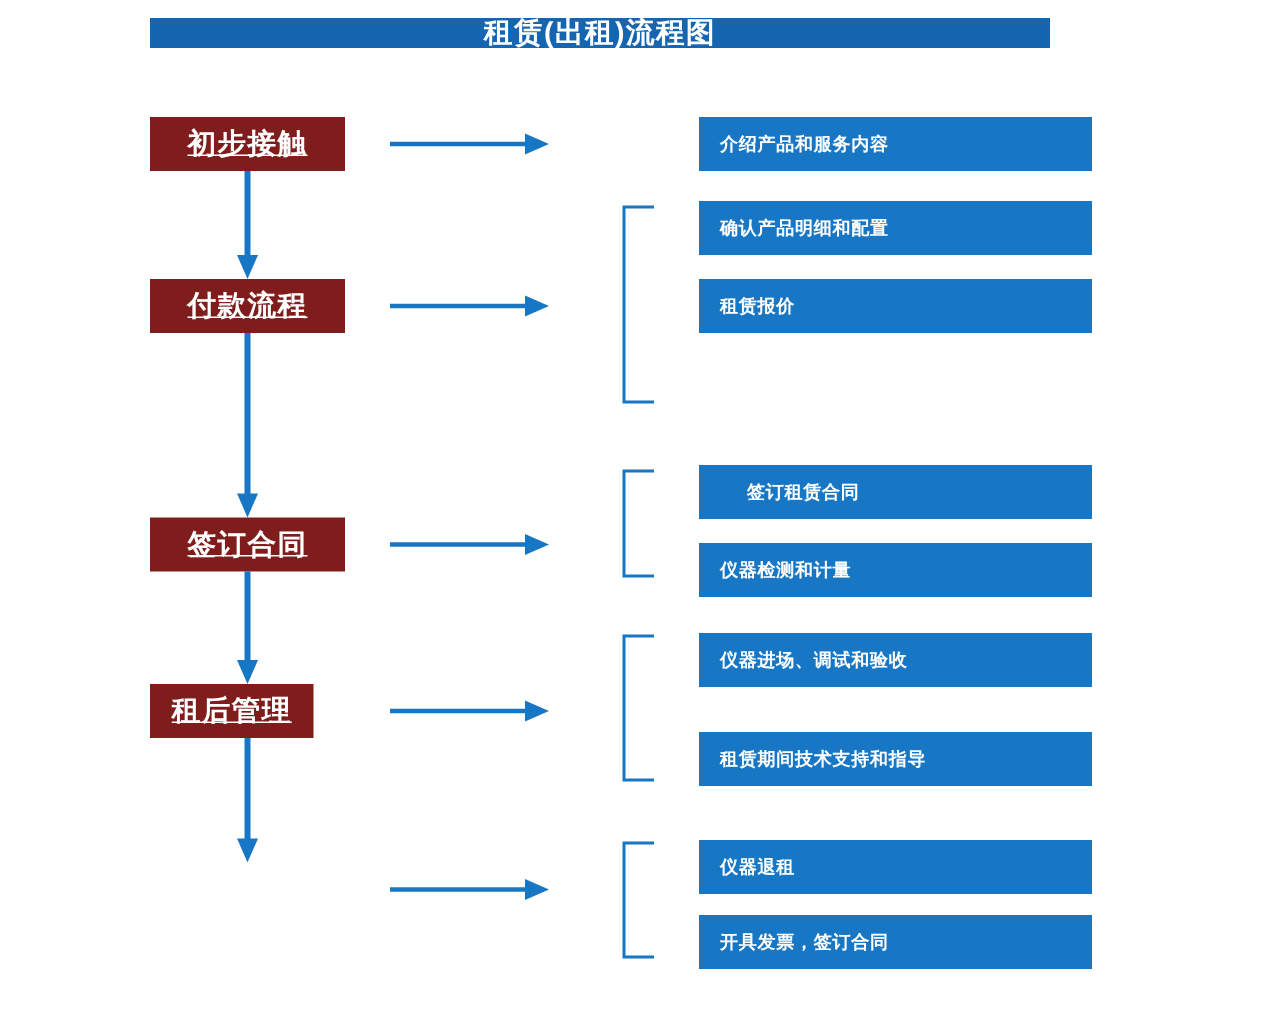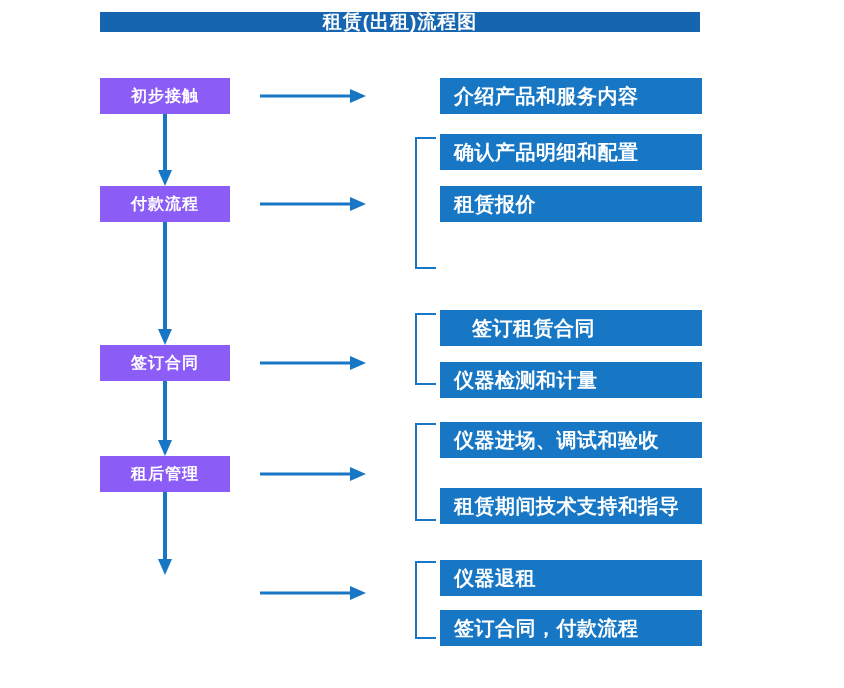--- a/index.html
+++ b/index.html
@@ -29,60 +29,62 @@
     color: #ffffff;
     font-size: 19px;
     font-weight: bold;
     display: flex;
     align-items: center;
     justify-content: center;
     letter-spacing: 1px;
   }
   .stage-box {
     position: absolute;
-    background: #8b5cf6;
+    background: #7f1d1d;
     color: #ffffff;
-    font-size: 16px;
+    font-size: 19px;
     font-weight: bold;
     display: flex;
     align-items: center;
     justify-content: center;
     letter-spacing: 1px;
+    text-decoration: underline;
   }
   .detail-box {
     position: absolute;
     background: #1777c4;
     color: #ffffff;
-    font-size: 20px;
+    font-size: 12px;
     font-weight: bold;
     display: flex;
     align-items: center;
     padding-left: 14px;
     box-sizing: border-box;
     letter-spacing: 0.5px;
+    margin-left: 26px;
   }
   .v-arrow, .h-arrow, .bracket {
     position: absolute;
   }
   .v-arrow svg, .h-arrow svg, .bracket svg {
     display: block;
     overflow: visible;
   }
 </style>
 </head>
 <body>
 
 <div id="canvas">
 
   <div class="title-bar">租赁(出租)流程图</div>
 
   <div class="stage-box" style="left:100px; top:78px; width:130px; height:36px;">初步接触</div>
   <div class="stage-box" style="left:100px; top:186px; width:130px; height:36px;">付款流程</div>
   <div class="stage-box" style="left:100px; top:345px; width:130px; height:36px;">签订合同</div>
-  <div class="stage-box" style="left:100px; top:456px; width:130px; height:36px;">租后管理</div>
+  <div class="stage-box" style="left:100px; top:456px; width:109px; height:36px;">租后管理</div>
 
   <div class="v-arrow" style="left:157px; top:114px; width:20px; height:72px;">
     <svg width="20" height="72" viewBox="0 0 20 72">
       <line x1="8" y1="0" x2="8" y2="58" stroke="#1777c4" stroke-width="4"></line>
       <polygon points="8,72 1,56 15,56" fill="#1777c4"></polygon>
     </svg>
   </div>
   <div class="v-arrow" style="left:157px; top:222px; width:20px; height:123px;">
     <svg width="20" height="123" viewBox="0 0 20 123">
       <line x1="8" y1="0" x2="8" y2="109" stroke="#1777c4" stroke-width="4"></line>
@@ -159,15 +161,15 @@
   <div class="detail-box" style="left:440px; top:134px; width:262px; height:36px;">确认产品明细和配置</div>
   <div class="detail-box" style="left:440px; top:186px; width:262px; height:36px;">租赁报价</div>
 
   <div class="detail-box" style="left:440px; top:310px; width:262px; height:36px;padding-left:32px;">签订租赁合同</div>
   <div class="detail-box" style="left:440px; top:362px; width:262px; height:36px;">仪器检测和计量</div>
 
   <div class="detail-box" style="left:440px; top:422px; width:262px; height:36px;">仪器进场、调试和验收</div>
   <div class="detail-box" style="left:440px; top:488px; width:262px; height:36px;">租赁期间技术支持和指导</div>
 
   <div class="detail-box" style="left:440px; top:560px; width:262px; height:36px;">仪器退租</div>
-  <div class="detail-box" style="left:440px; top:610px; width:262px; height:36px;">签订合同，付款流程</div>
+  <div class="detail-box" style="left:440px; top:610px; width:262px; height:36px;">开具发票，签订合同</div>
 
 </div>
 
 </body></html>

